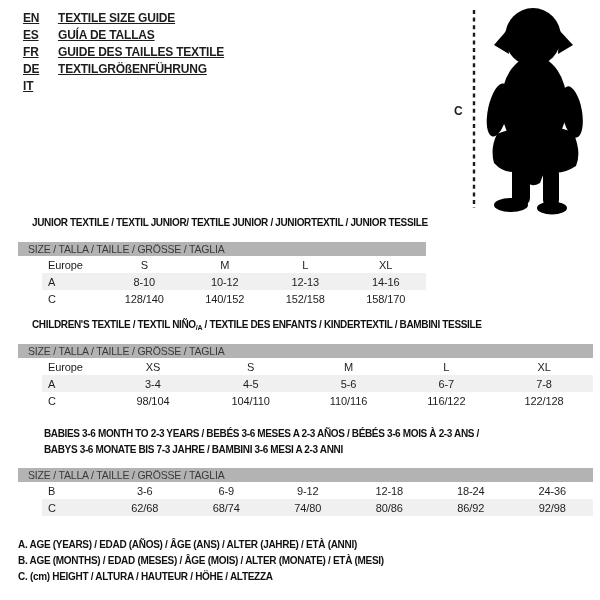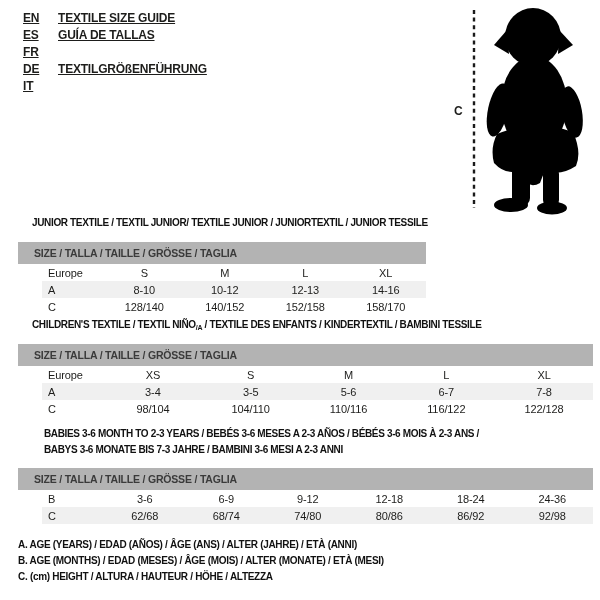--- a/index.html
+++ b/index.html
@@ -27,22 +27,22 @@
     letter-spacing:-0.35px;white-space:nowrap;color:#111;
   }
   .sec-title .subsc{font-size:7px;vertical-align:-2px;}
   .title-line{height:16px;line-height:16px;}
 
   
   .size-table{position:absolute;left:18px;}
   .t1{width:408px;}
   .t23{width:575px;}
   .size-bar{
-    height:22px;display:flex;align-items:center;padding-left:16px;box-sizing:border-box;
-    font-size:10.5px;color:#3a3a3a;letter-spacing:-0.2px;font-weight:bold;
+    height:14px;display:flex;align-items:center;padding-left:10px;box-sizing:border-box;
+    font-size:10.5px;color:#3a3a3a;letter-spacing:-0.2px;
   }
   .trow{display:flex;height:17px;align-items:center;font-size:11px;letter-spacing:-0.1px;margin-left:24px;}
   .trow .rlabel{flex:0 0 62px;padding-left:6px;box-sizing:border-box;text-align:left;}
   .trow .cell{flex:1 1 0;text-align:center;}
 
   
   .legend{position:absolute;left:18px;top:537px;}
   .legend-line{height:16px;line-height:16px;font-size:10px;font-weight:bold;letter-spacing:-0.3px;white-space:nowrap;color:#111;}
 
   
@@ -59,20 +59,21 @@
     <div class="lang-row">
       <span class="lang-code">EN</span>
       <span class="lang-label">TEXTILE SIZE GUIDE</span>
     </div>
     <div class="lang-row">
       <span class="lang-code">ES</span>
       <span class="lang-label">GUÍA DE TALLAS</span>
     </div>
     <div class="lang-row">
       <span class="lang-code">FR</span>
+      <span class="lang-label">GUIDE DES TAILLES TEXTILE</span>
     </div>
     <div class="lang-row">
       <span class="lang-code">DE</span>
       <span class="lang-label">TEXTILGRÖßENFÜHRUNG</span>
     </div>
     <div class="lang-row">
       <span class="lang-code">IT</span>
     </div>
   </div>
 
@@ -131,21 +132,21 @@
       <span class="rlabel">Europe</span>
       <span class="cell">XS</span>
       <span class="cell">S</span>
       <span class="cell">M</span>
       <span class="cell">L</span>
       <span class="cell">XL</span>
     </div>
     <div class="trow" style="background:#f0f0f0">
       <span class="rlabel">A</span>
       <span class="cell">3-4</span>
-      <span class="cell">3-5</span>
+      <span class="cell">4-5</span>
       <span class="cell">5-6</span>
       <span class="cell">6-7</span>
       <span class="cell">7-8</span>
     </div>
     <div class="trow">
       <span class="rlabel">C</span>
       <span class="cell">98/104</span>
       <span class="cell">104/110</span>
       <span class="cell">110/116</span>
       <span class="cell">116/122</span>

